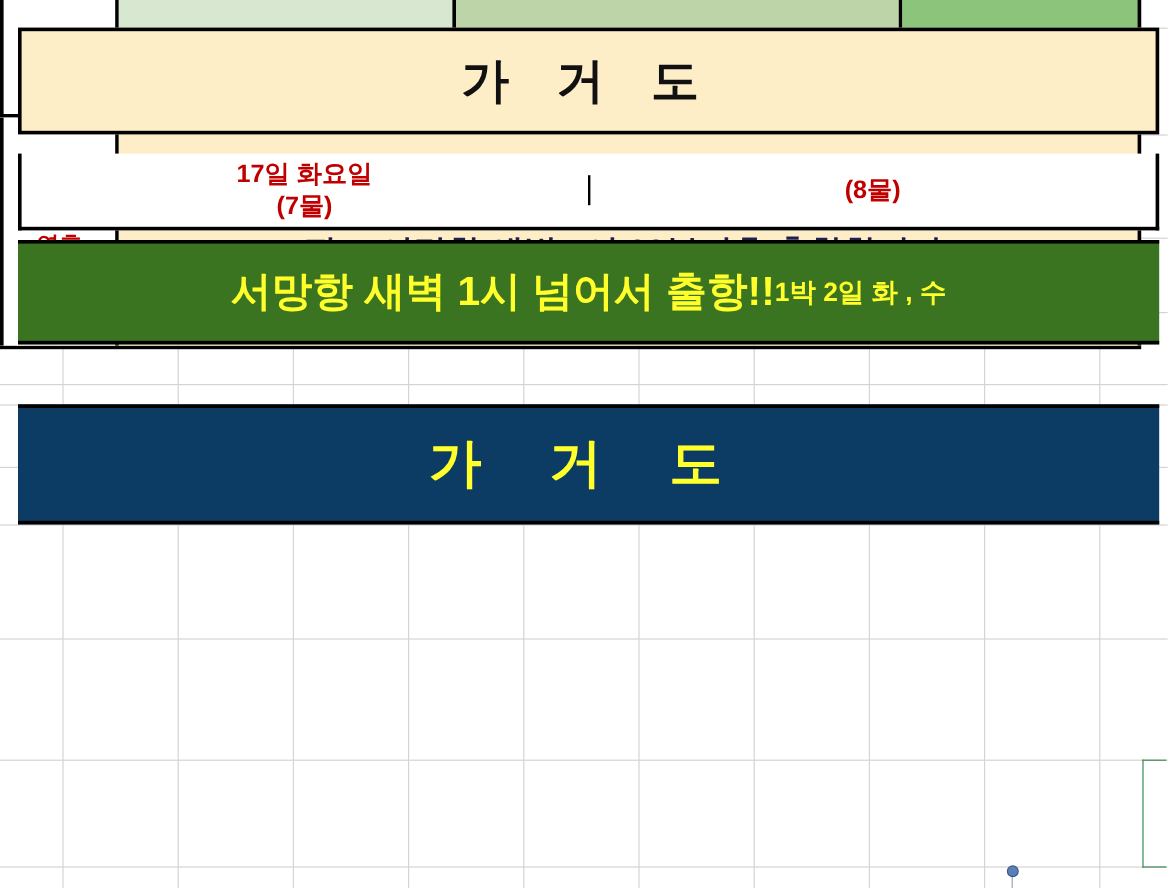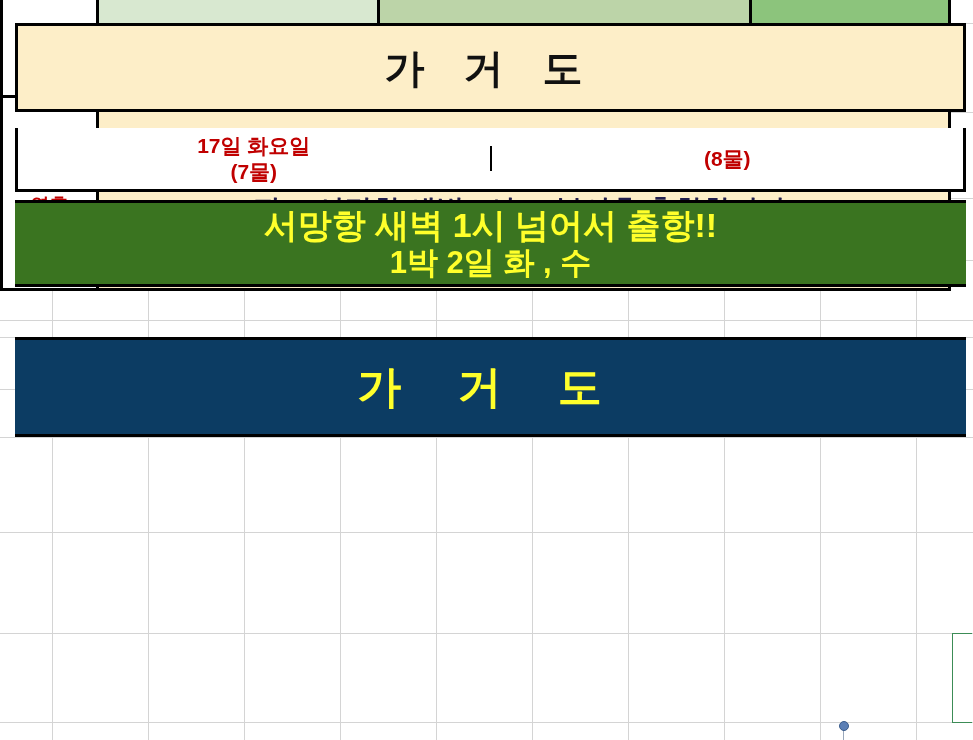--- a/index.html
+++ b/index.html
@@ -50,24 +50,23 @@
   #date-row .dcell span{
     font-size:21px;font-weight:bold;color:#c00000;
   }
 
   
   #green-band{
     top:200px;height:87px;
     background:#3a7420;
     border-top:3px solid #000000;
     border-bottom:3px solid #000000;
-    flex-direction:column;
   }
   #green-band .l1{font-size:34px;font-weight:bold;color:#ffff2b;line-height:1.14;}
-  #green-band .l2{font-size:31px;font-weight:bold;color:#ffff2b;line-height:1.18;}
+  #green-band .l2{font-size:22px;font-weight:bold;color:#ffff2b;line-height:1.18;}
 
   
   #navy-band{
     top:337px;height:100px;
     background:#0c3c63;
     border-top:3px solid #000000;
     border-bottom:3px solid #000000;
   }
   #navy-band .title-text{
     font-size:44px;font-weight:bold;color:#ffff2b;letter-spacing:22px;line-height:1;

